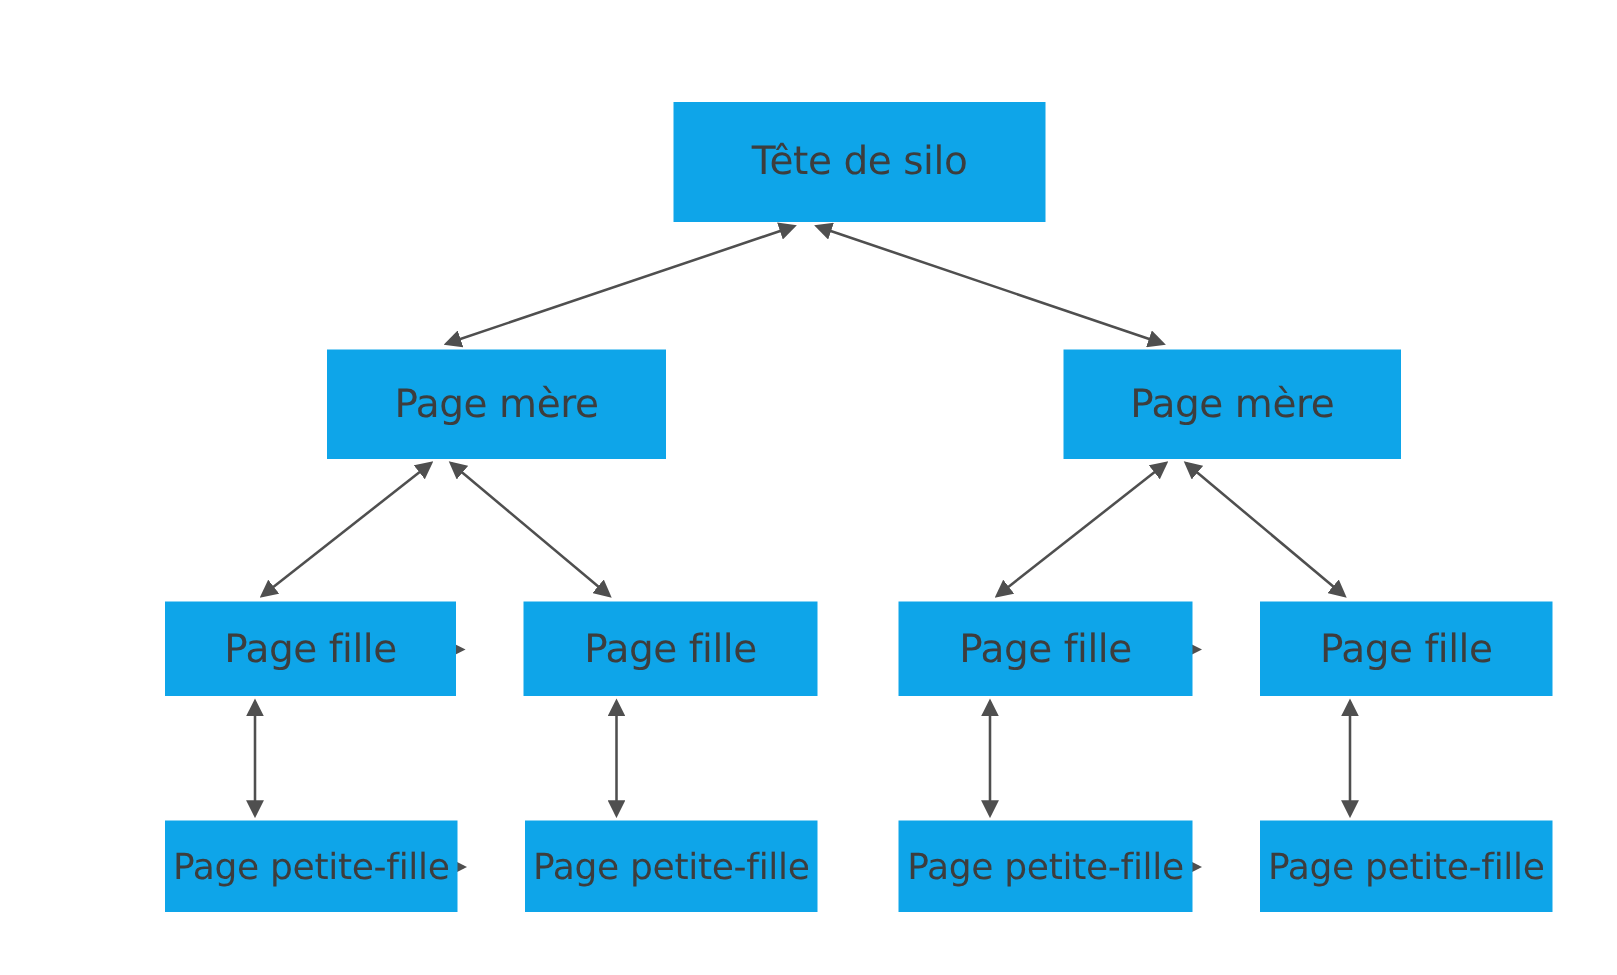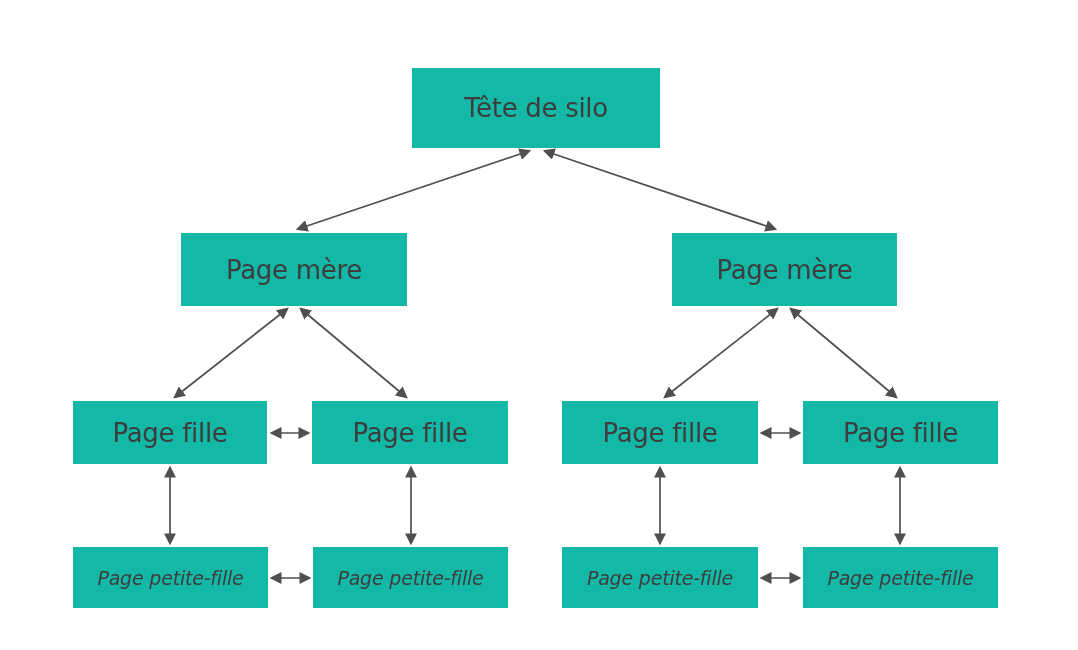--- a/index.html
+++ b/index.html
@@ -21,34 +21,34 @@
     top: 0;
     width: 1078px;
     height: 650px;
   }
   #arrows line {
     stroke: #4f4f4f;
     stroke-width: 1.7;
   }
   .node {
     position: absolute;
-    background: #14b8a6;
+    background: #0ea5e9;
     color: #3d3d3d;
     display: flex;
     align-items: center;
     justify-content: center;
     font-size: 26px;
     letter-spacing: -0.3px;
     white-space: nowrap;
     box-sizing: border-box;
+    margin-left: 37px;
   }
   .node.small {
-    font-size: 19px;
+    font-size: 24px;
     letter-spacing: -0.2px;
-    font-style: italic;
   }
 </style>
 </head>
 <body>
 
 <div id="stage">
 
   <svg id="arrows" viewBox="0 0 1078 650" xmlns="http://www.w3.org/2000/svg">
     <defs>
       <marker id="ah" viewBox="0 0 10 10" refX="8" refY="5" markerWidth="7" markerHeight="7" orient="auto-start-reverse">

